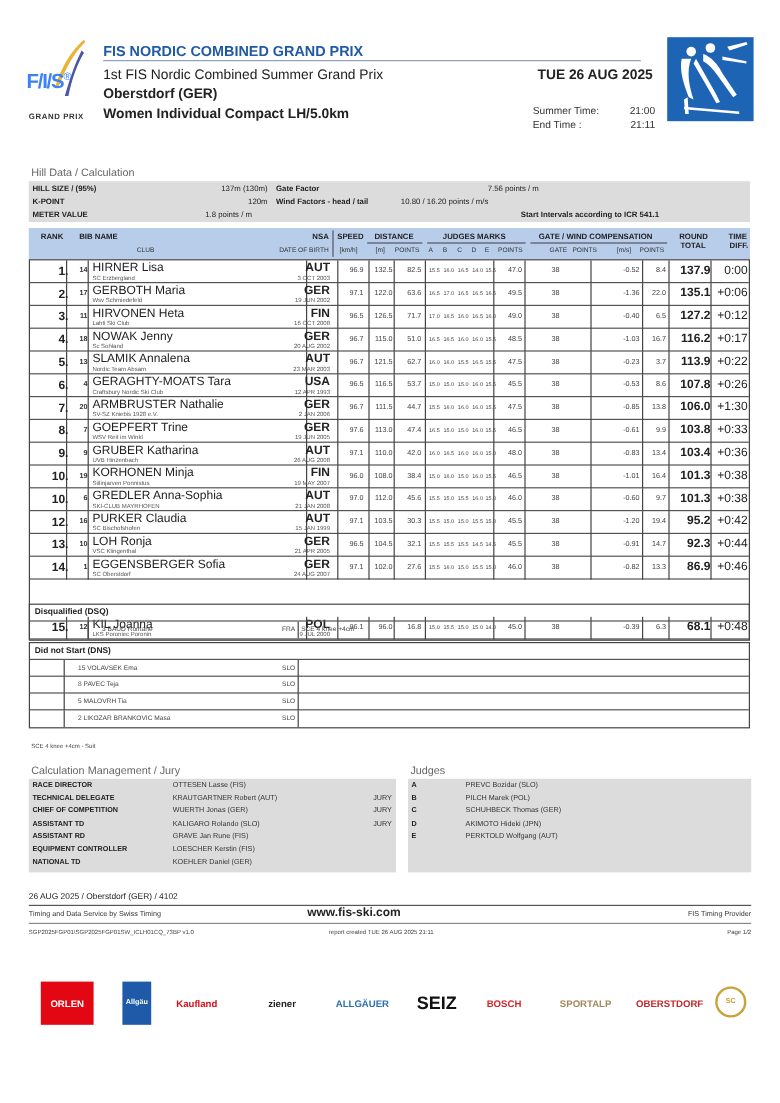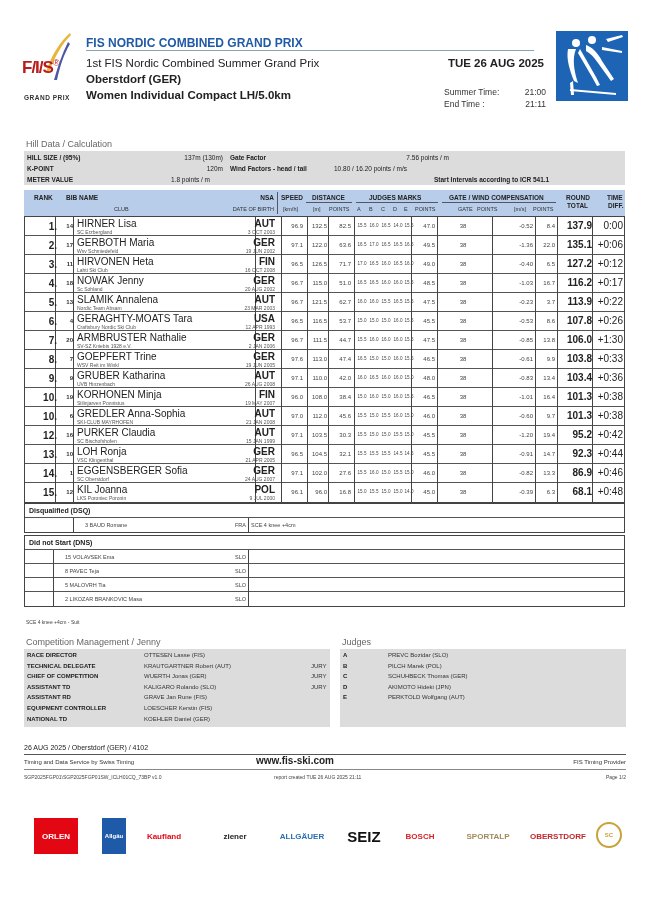--- a/index.html
+++ b/index.html
@@ -2,21 +2,21 @@
 <html><head>
 <meta charset="utf-8">
 <style>
   * { box-sizing: border-box; margin: 0; padding: 0; }
   html, body { width: 650px; height: 919px; background: #fff; overflow: hidden; }
   body { font-family: "Liberation Sans", sans-serif; color: #222; position: relative; }
 
   .header { position: absolute; left: 0; top: 0; width: 650px; height: 130px; }
   .fis-logo { position: absolute; left: 20px; top: 30px; width: 60px; height: 75px; }
   .fis-logo .swoosh { position: absolute; left: 24px; top: 2px; width: 28px; height: 50px; }
-  .fis-logo .letters { position: absolute; left: 2px; top: 28px; font-size: 17px; font-weight: bold; color: #b91c1c; letter-spacing: -1px; }
+  .fis-logo .letters { position: absolute; left: 2px; top: 28px; font-size: 17px; font-weight: bold; color: #3b82f6; letter-spacing: -1px; }
   .fis-logo .reg { font-size: 9px; vertical-align: super; font-weight: normal; }
   .fis-logo .gp { position: absolute; left: 4px; top: 64px; font-size: 6.5px; font-weight: bold; color: #333; letter-spacing: 0.5px; white-space: nowrap; }
 
   .series-title { position: absolute; left: 86px; top: 36px; font-size: 12px; font-weight: bold; color: #1f5aa6; }
   .title-rule { position: absolute; left: 86px; top: 50px; width: 448px; height: 1px; background: #8aa0bd; }
   .event-name { position: absolute; left: 86px; top: 57px; font-size: 11.5px; color: #222; }
   .venue { position: absolute; left: 86px; top: 73px; font-size: 11.5px; font-weight: bold; color: #222; }
   .competition { position: absolute; left: 86px; top: 89px; font-size: 11.5px; font-weight: bold; color: #222; }
   .date { position: absolute; right: 106px; top: 57px; font-size: 11.5px; font-weight: bold; color: #222; }
   .time-row { position: absolute; left: 444px; font-size: 8.5px; color: #333; width: 102px; display: flex; justify-content: space-between; }
@@ -31,21 +31,21 @@
   .hb { font-weight: bold; color: #222; }
 
   .results-head { position: absolute; left: 24px; top: 190px; width: 601px; height: 26px; background: #b8cdea; font-size: 6.5px; font-weight: bold; color: #222; }
   .results-head span { position: absolute; white-space: nowrap; }
   .results-head .sub { font-weight: normal; font-size: 5.5px; color: #333; }
   .results-head .uline { position: absolute; height: 1px; background: #556; }
   .results-head .vsep { position: absolute; width: 1px; background: #556; top: 2px; height: 22px; }
 
   .results { position: absolute; left: 24px; top: 216px; width: 601px; border: 1px solid #444; }
   .row { position: relative; height: 19px; border-bottom: 1px solid #555; font-size: 6px; color: #444; }
-  .row:last-child { border-bottom: none; }
+  .row:last-child { border-bottom: none; margin-top: 31px; }
   .row > span { position: absolute; white-space: nowrap; }
   .row .cell-line { position: absolute; top: 0; width: 1px; height: 19px; background: #444; }
   .rank { left: 4px; width: 28px; text-align: right; top: 4px; font-size: 10px; font-weight: bold; color: #222; }
   .bib { left: 34px; width: 14px; text-align: right; top: 6px; font-size: 6px; font-weight: bold; color: #333; }
   .name { left: 52px; top: 1px; font-size: 10px; font-weight: normal; color: #222; }
   .club { left: 52px; top: 12px; font-size: 5px; color: #555; }
   .nsa { left: 190px; width: 60px; text-align: right; top: 1px; font-size: 10px; font-weight: bold; color: #222; }
   .dob { left: 170px; width: 80px; text-align: right; top: 12px; font-size: 5px; color: #555; }
   .speed { left: 254px; width: 24px; text-align: right; top: 6px; }
   .dist { left: 280px; width: 22px; text-align: right; top: 6px; }
@@ -750,21 +750,21 @@
         <div class="vl" style="left:28px"></div>
         <div class="vl" style="left:223px"></div>
         <span style="left:40px">2 LIKOZAR BRANKOVIC Masa</span>
         <span style="left:210px">SLO</span>
       </div>
     </div>
 </div>
 
 <div class="footnote">SCE 4 knee +4cm - Suit</div>
 
-<div class="jury-label">Competition Management / Jenny</div>
+<div class="jury-label">Calculation Management / Jury</div>
 <div class="jury-box" id="jury-box">
     <div class="jrow" style="top:3px">
       <span class="jrole">RACE DIRECTOR</span>
       <span class="jname">OTTESEN Lasse (FIS)</span>
       <span class="jtag"></span>
     </div>
     <div class="jrow" style="top:13.6px">
       <span class="jrole">TECHNICAL DELEGATE</span>
       <span class="jname">KRAUTGARTNER Robert (AUT)</span>
       <span class="jtag">JURY</span>

